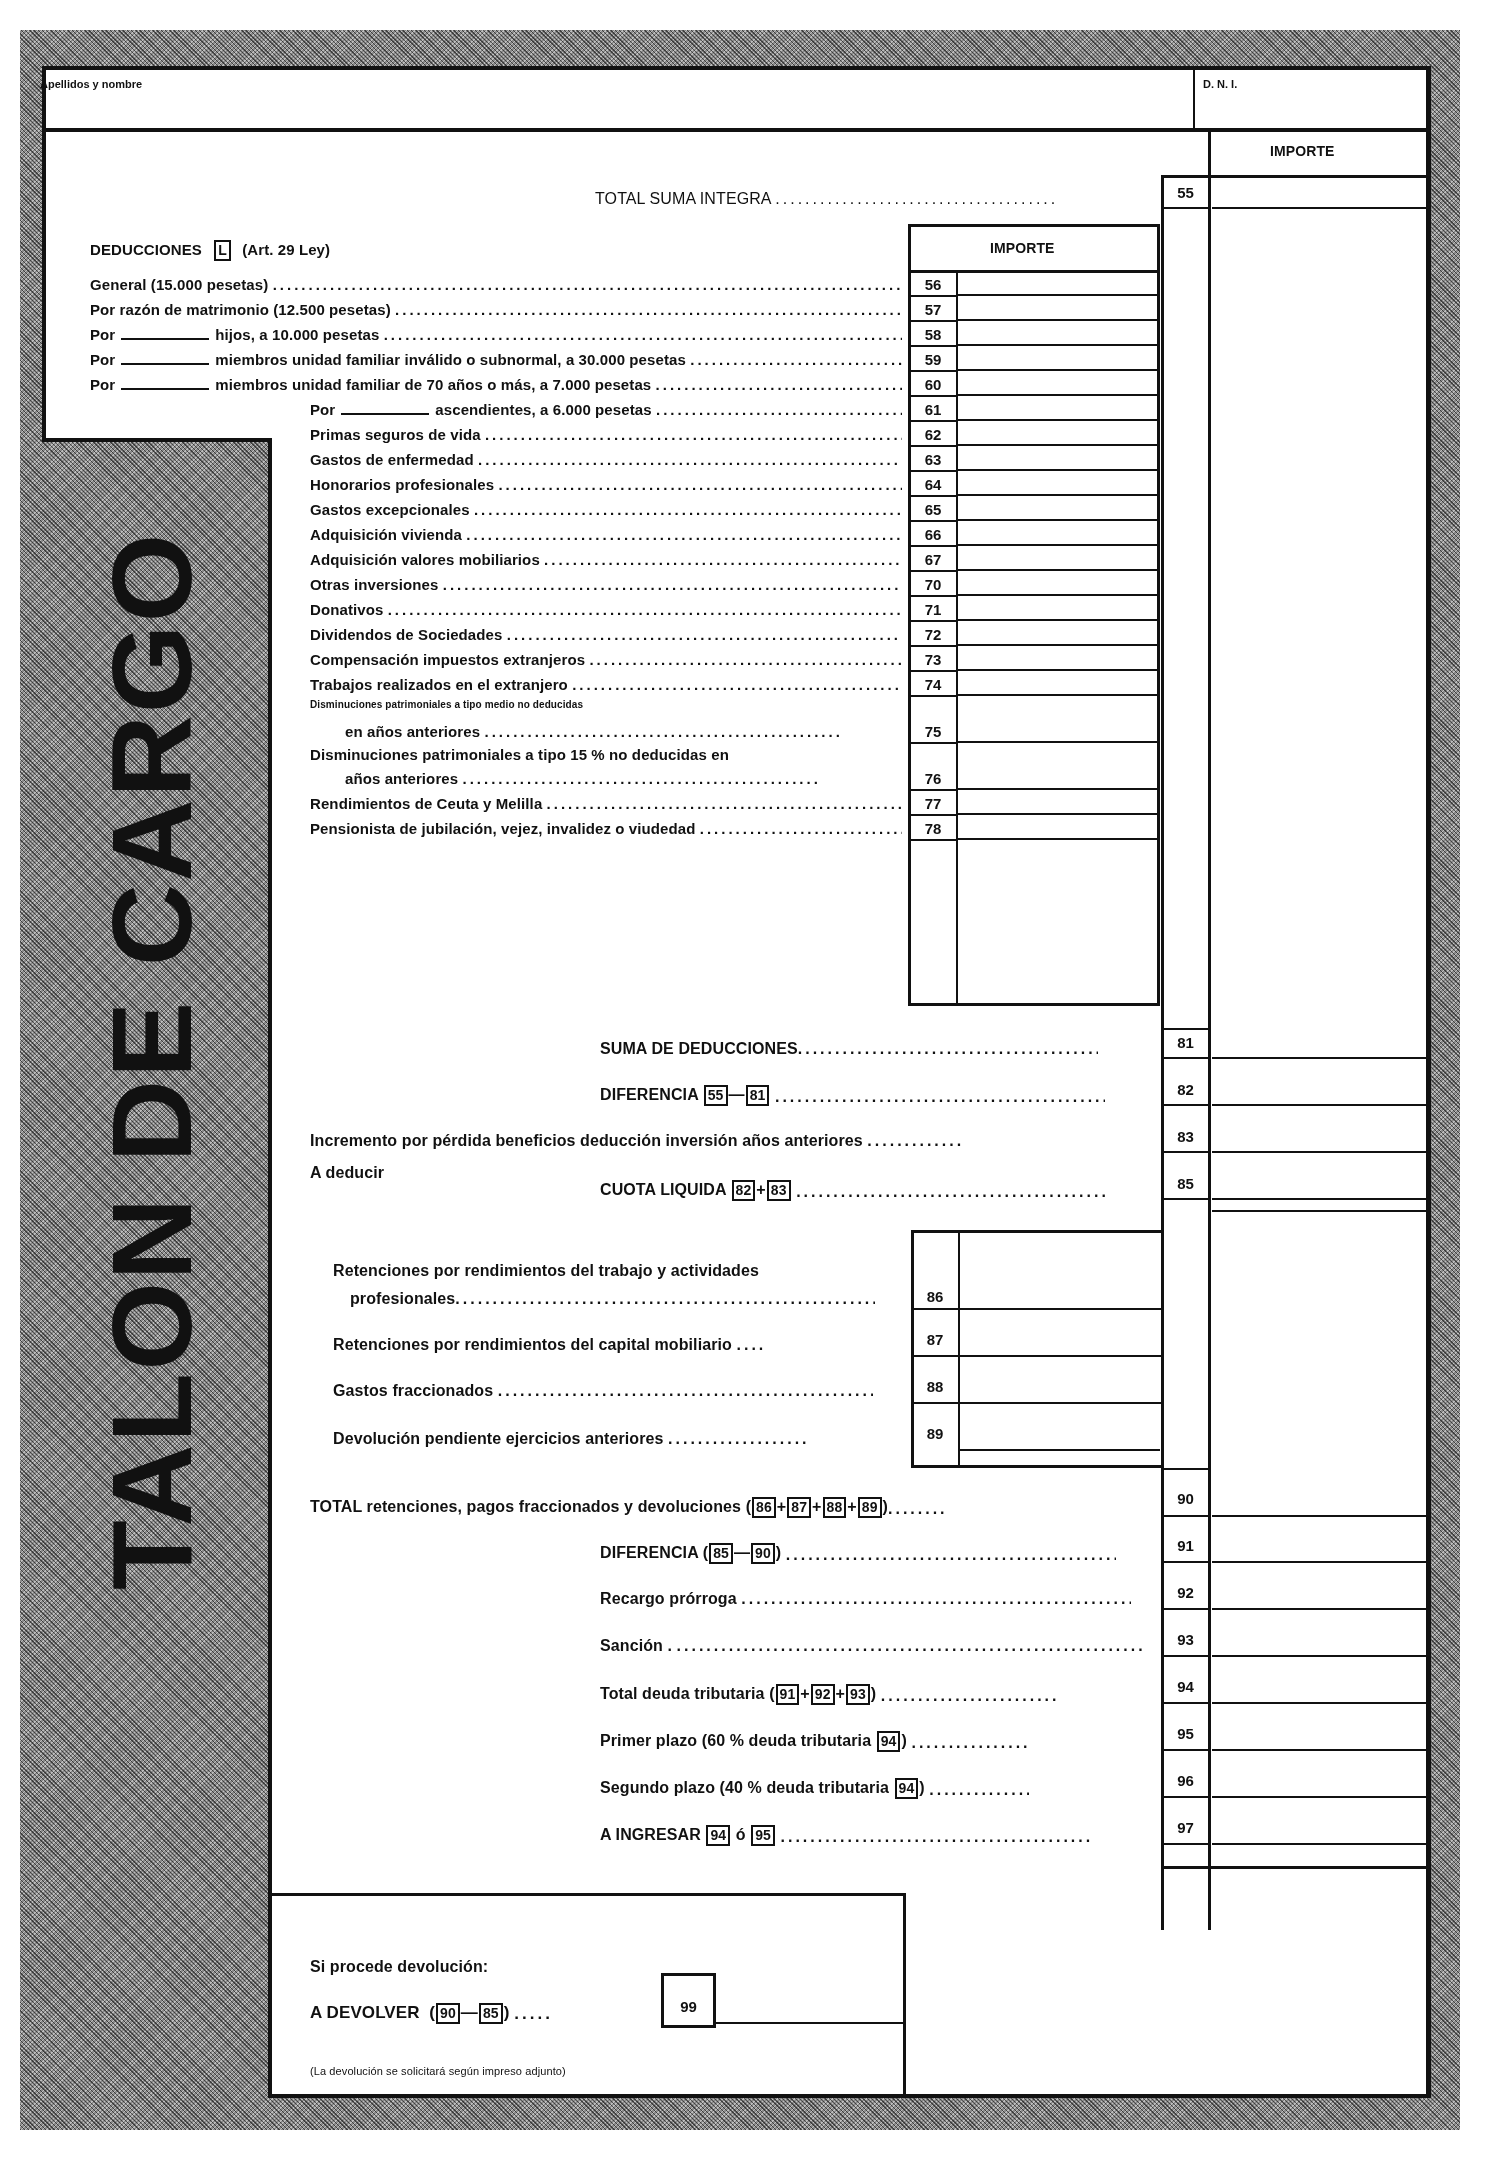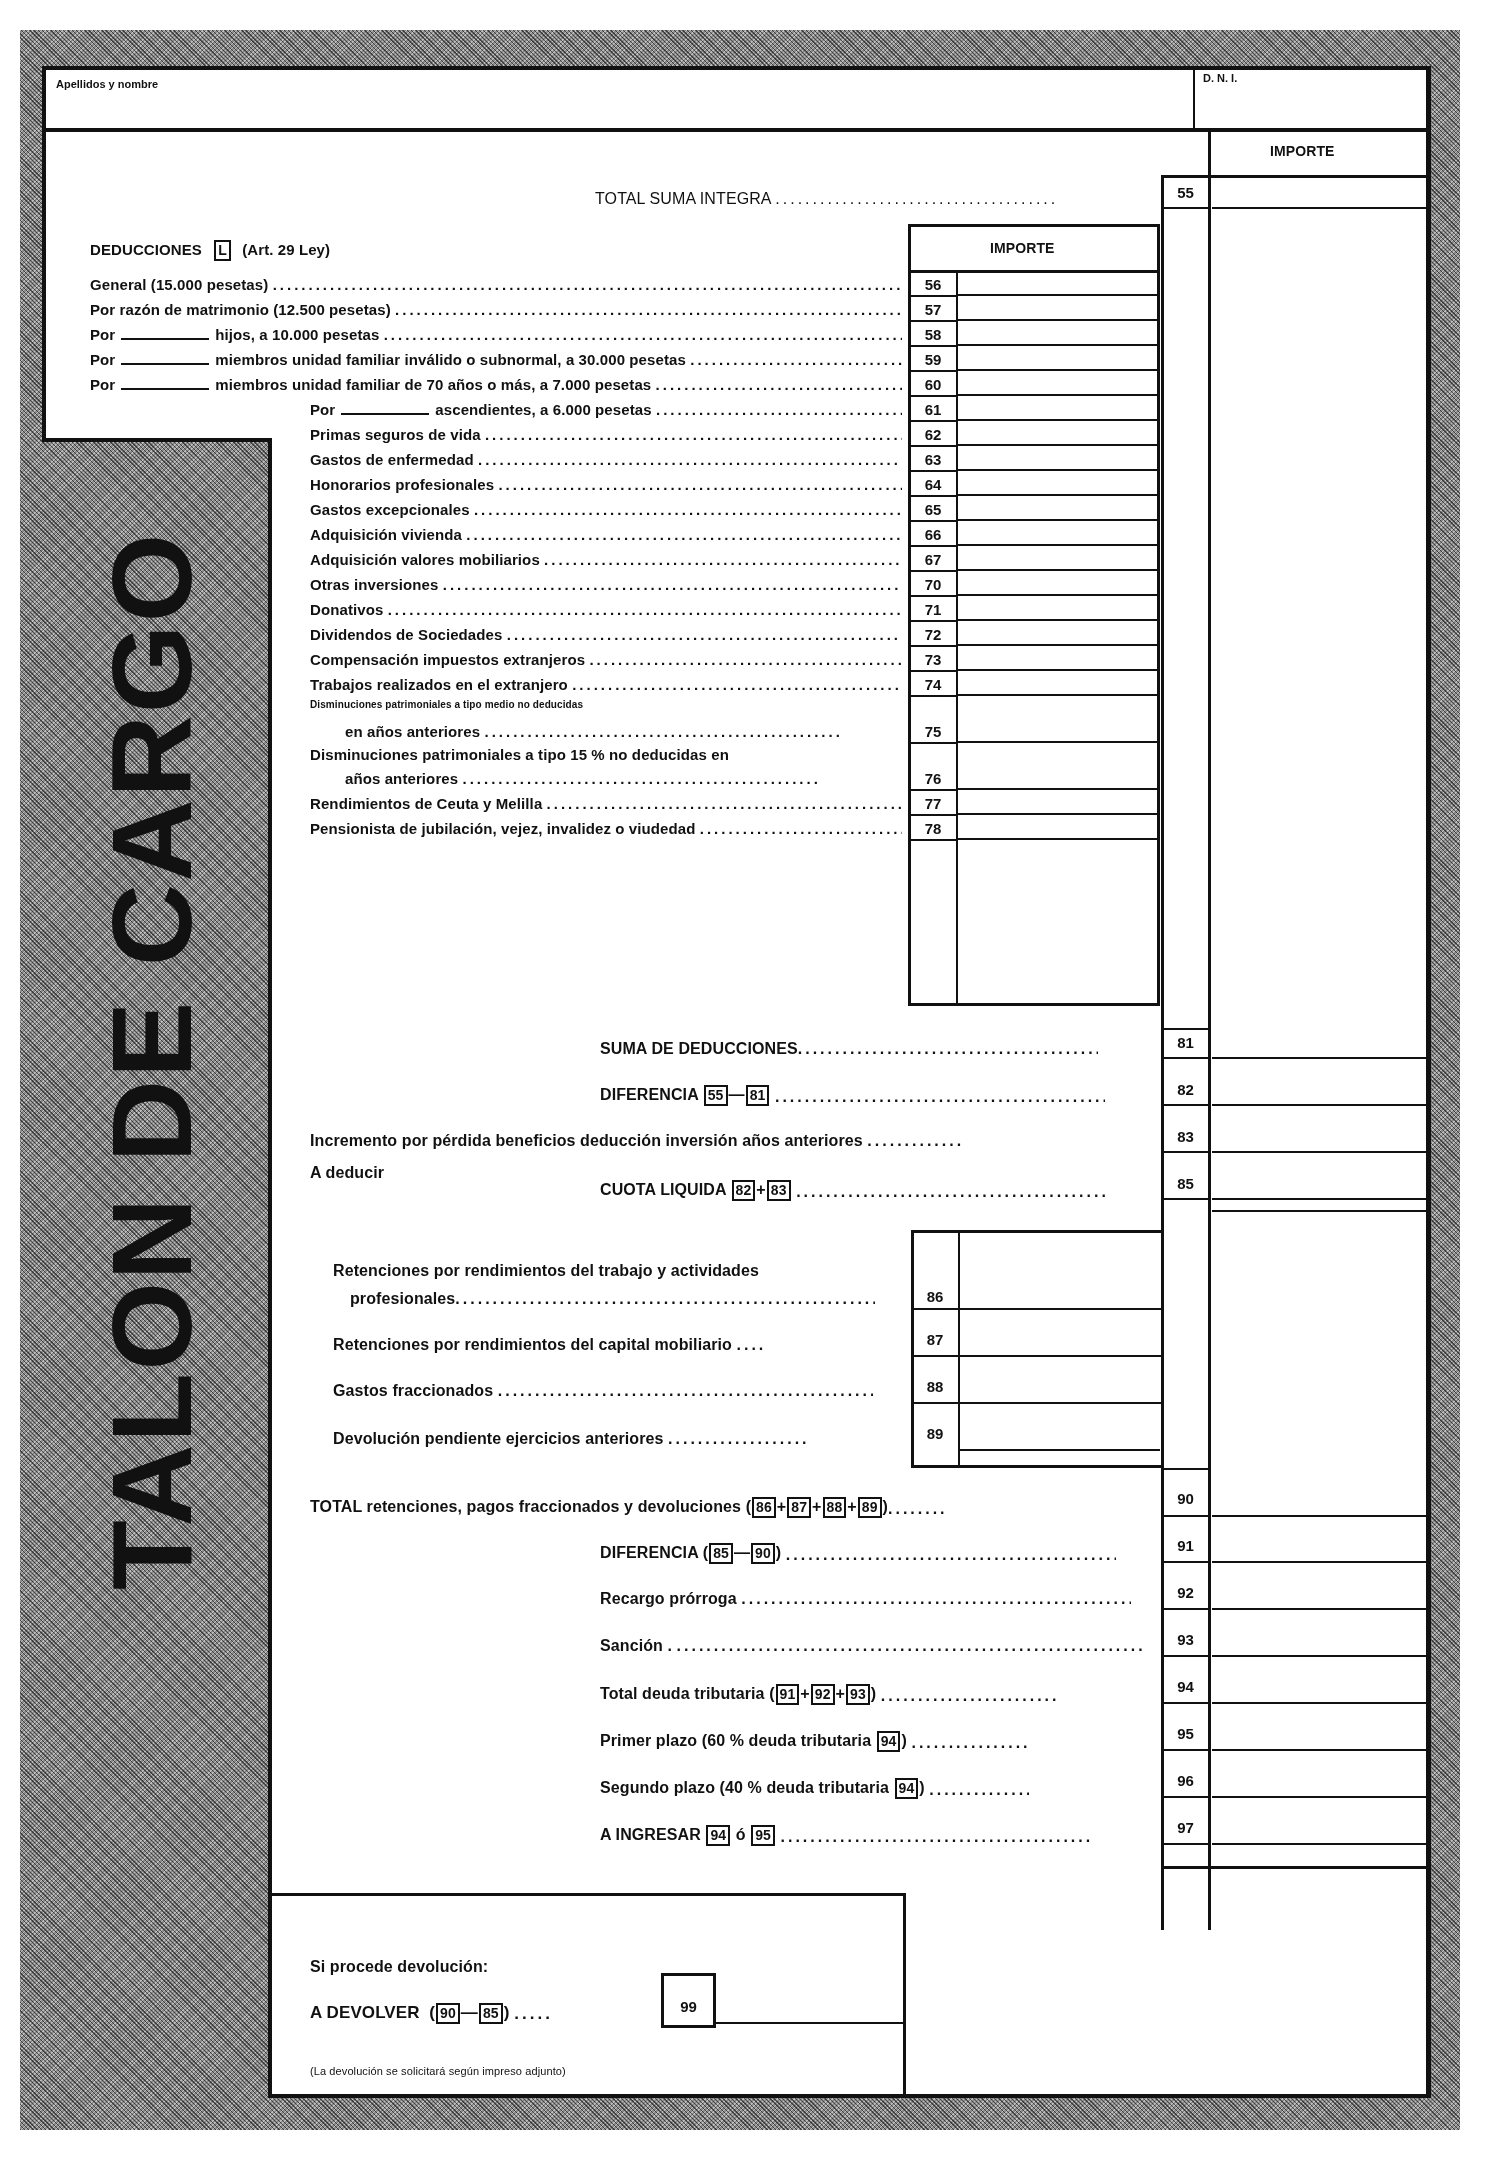--- a/index.html
+++ b/index.html
@@ -48,24 +48,24 @@
 <div class="abs sheet-main"></div>
 <div class="abs black-edge-top"></div>
 <div class="abs black-edge-left"></div>
 <div class="abs black-edge-left2"></div>
 <div class="abs black-edge-right"></div>
 <div class="abs black-edge-bottom"></div>
 <div class="abs black-edge-ul-bottom"></div>
 
 <div class="sidebar-title">TALON DE CARGO</div>
 
-<div class="abs lbl-small" style="left:56px;top:78px;">Apellidos y nombre</div>
+<div class="abs lbl-small" style="left:40px;top:78px;">Apellidos y nombre</div>
 <input class="field" style="left: 52px; top: 95px; width: 1130px; height: 28px;">
 <div class="abs dni-sep"></div>
-<div class="abs lbl-small" style="left:1203px;top:72px;">D. N. I.</div>
+<div class="abs lbl-small" style="left:1203px;top:78px;">D. N. I.</div>
 <input class="field" style="left: 1200px; top: 95px; width: 220px; height: 28px;">
 <div class="abs header-rule"></div>
 
 <div class="vrule" style="left:1208px;top:130px;height:1800px;"></div>
 <div class="vrule" style="left:1161px;top:175px;height:1755px;"></div>
 <div class="txt" style="left:1270px;top:143px;font-size:14px;">IMPORTE</div>
 <div class="hrule" style="left:1161px;top:175px;width:265px;height:3px;"></div>
 
 <div class="txt light" style="left:595px;top:190px;"><span>TOTAL SUMA INTEGRA</span> <span class="dots" style="width:280px;">.................................................</span></div>
 <div class="code" style="left:1163px;top:184px;width:45px;">55</div>

